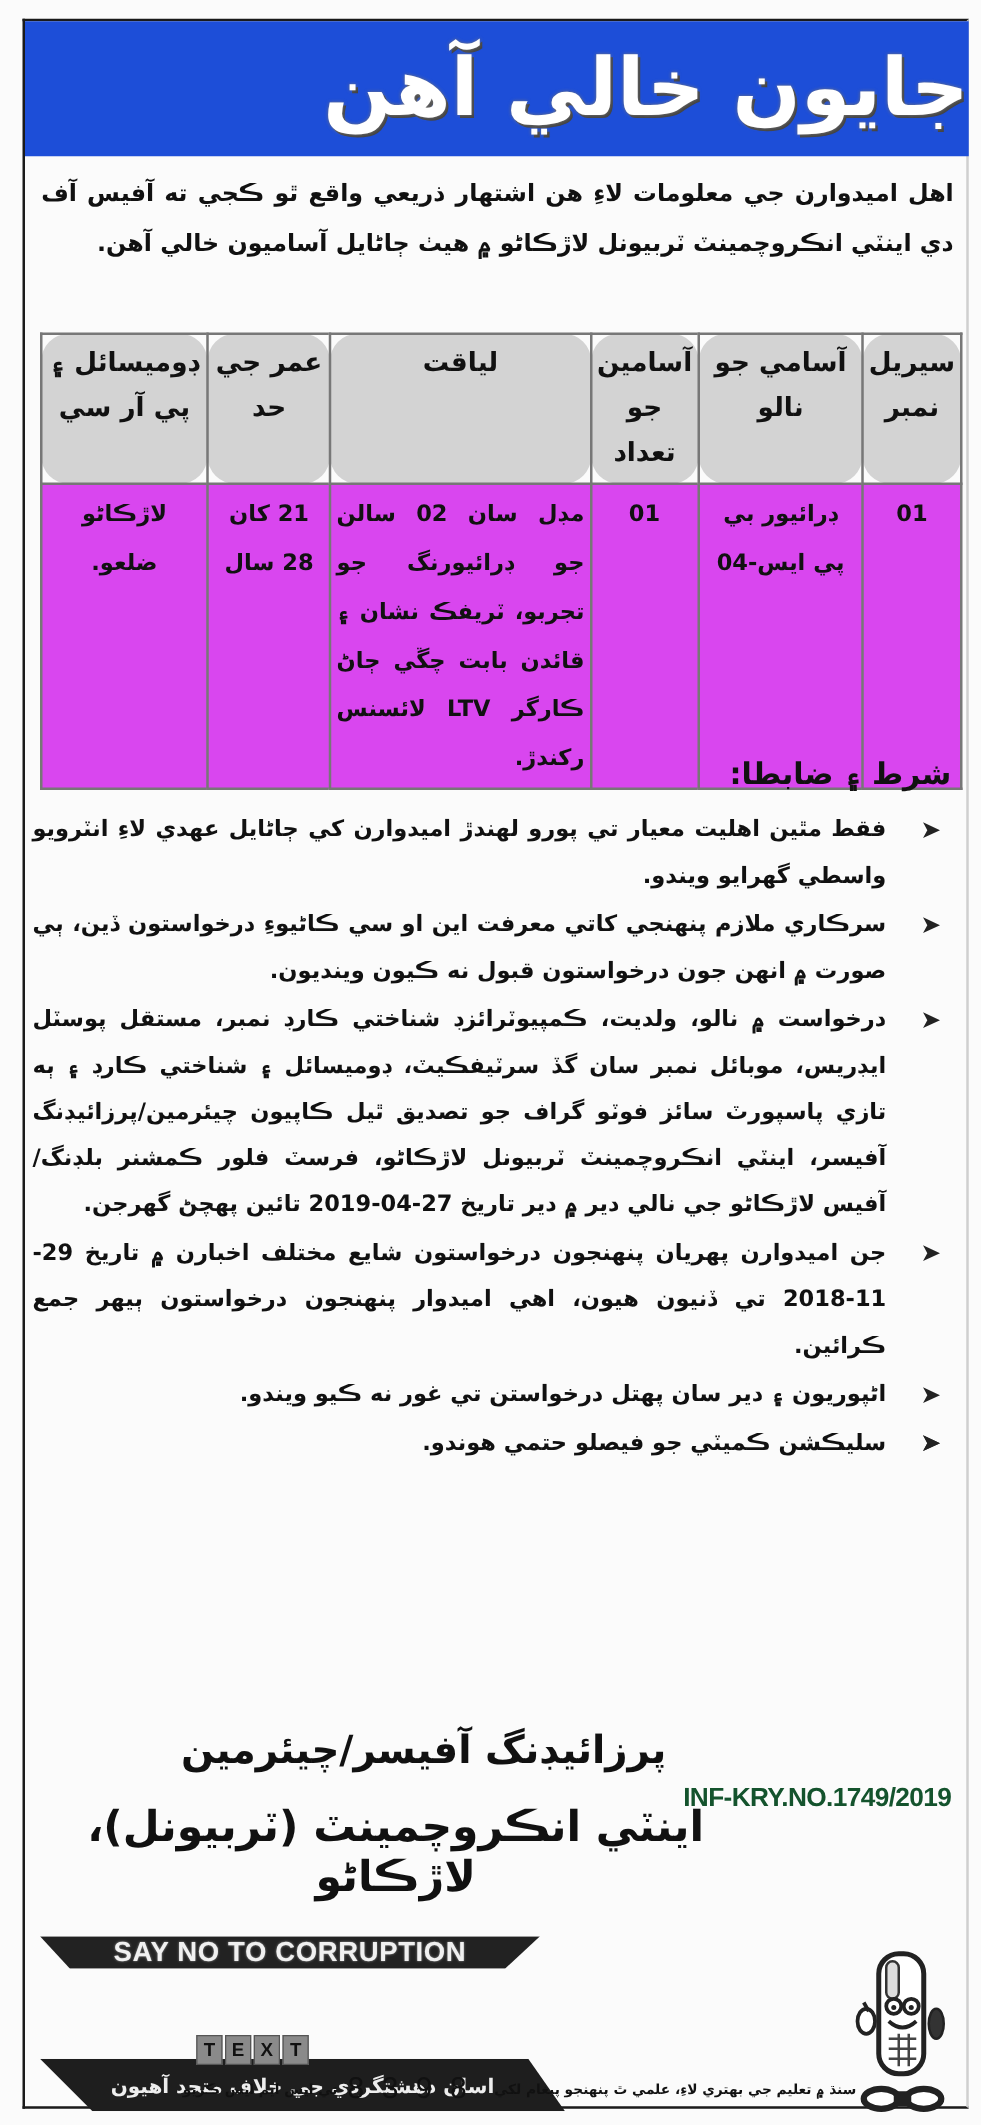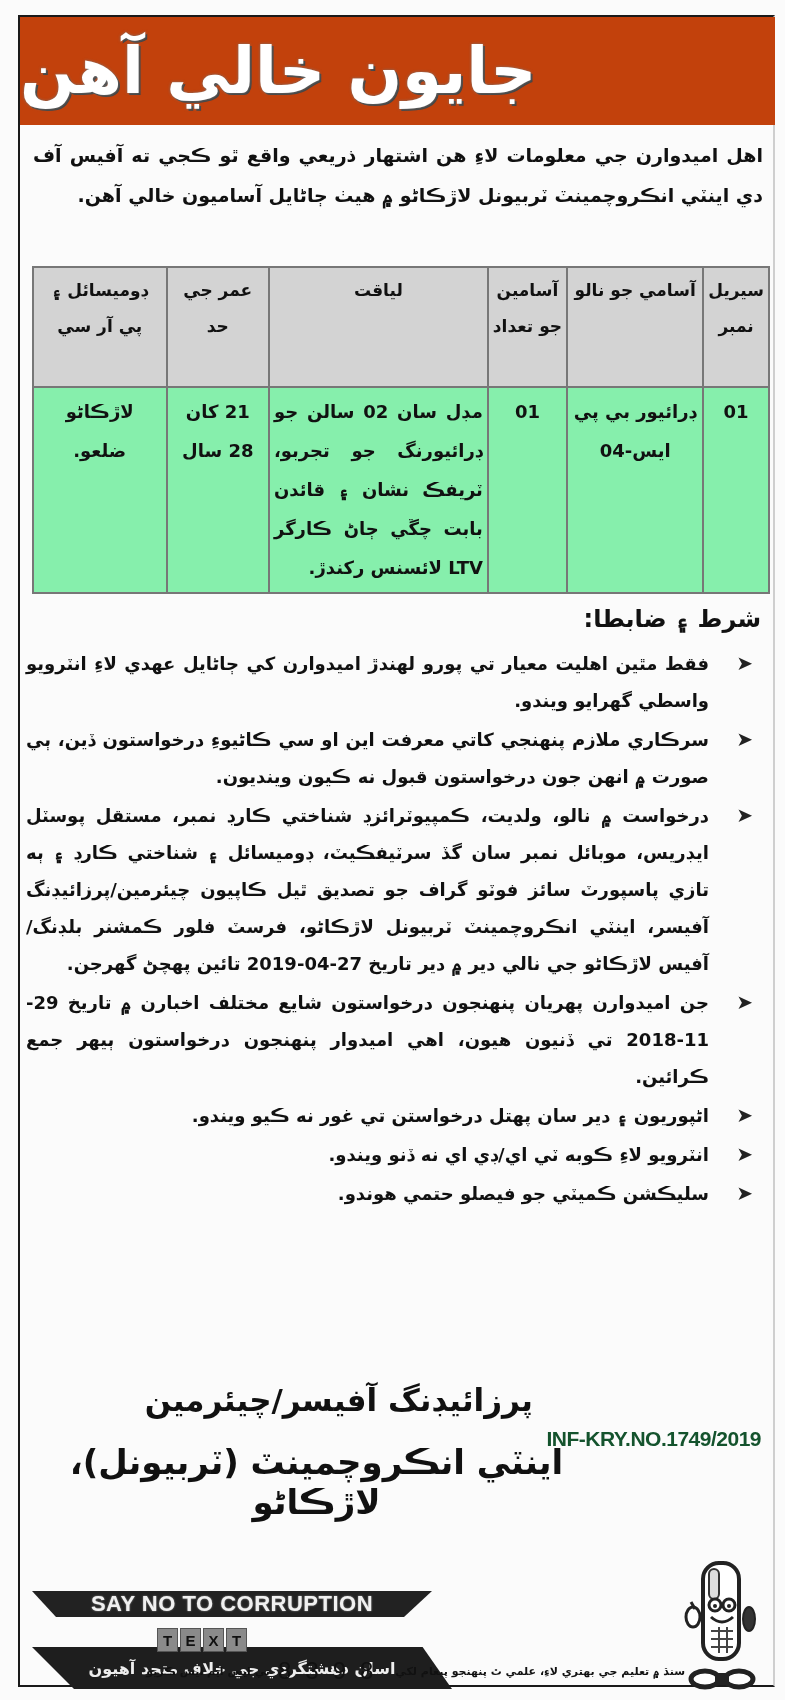--- a/index.html
+++ b/index.html
@@ -1,48 +1,48 @@
 <!DOCTYPE html>
 <html><head>
   <meta charset="utf-8">
   <style>
     html, body { margin: 0; padding: 0; background: #fbfbfb; }
     body { width: 785px; height: 1700px; position: relative; overflow: hidden;
            font-family: "DejaVu Sans", sans-serif; color: #111; }
     .frame { position: absolute; left: 18px; top: 15px; width: 757px; height: 1672px;
              border: 2px solid #1a1a1a; border-right-color: #cfcfcf; box-sizing: border-box; background: #fbfbfb; }
     .banner { position: absolute; left: 0; top: 0; width: 755px; height: 108px;
-              background: #c2410c; display: flex; align-items: center; justify-content: flex-end;
+              background: #1d4ed8; display: flex; align-items: center; justify-content: flex-start;
               direction: rtl; overflow: hidden; }
     .banner span { color: #fff; font-family: "DejaVu Sans", sans-serif; font-weight: bold;
                    font-size: 64px; letter-spacing: 2px;
                    text-shadow: 0 0 3px #777, 2px 2px 0 #444; }
     .intro { position: absolute; right: 10px; top: 118px; width: 730px; direction: rtl;
              text-align: justify; font-size: 19px; line-height: 40px; font-weight: bold; }
     table.posts { position: absolute; left: 12px; top: 249px; width: 738px; border-collapse: collapse;
                   direction: rtl; font-size: 18px; font-weight: bold; }
     table.posts th, table.posts td { border: 2px solid #777; vertical-align: top; padding: 4px 4px; }
-    table.posts th { background: #d3d3d3; height: 110px; text-align: center; font-size: 17px; line-height: 36px; }
-    table.posts td { height: 196px; line-height: 39px; background: #86efac; }
+    table.posts th { background: #d3d3d3; height: 110px; text-align: center; font-size: 21px; line-height: 36px; border-radius: 22px; }
+    table.posts td { height: 196px; line-height: 39px; background: #d946ef; }
     .c1 { width: 52px; } .c2 { width: 132px; } .c3 { width: 70px; } .c4 { width: 222px; }
     .c5 { width: 98px; } .c6 { width: 128px; }
     .center { text-align: center; }
     .just { text-align: justify; }
     .terms-title { position: absolute; right: 12px; top: 588px; direction: rtl; font-size: 24px; font-weight: bold; }
     .terms { position: absolute; right: 12px; top: 628px; width: 735px; direction: rtl; margin: 0; padding: 0; list-style: none; }
     .terms li { position: relative; padding-right: 52px; font-size: 18px; font-weight: bold;
                 line-height: 37px; text-align: justify; margin-bottom: 2px; }
     .terms li .bullet { position: absolute; right: 8px; top: 0; font-size: 20px; color: #222; }
     .sign1 { position: absolute; right: 240px; top: 1365px; direction: rtl; font-size: 31px; font-weight: bold; }
     .sign2 { position: absolute; right: 160px; top: 1425px; direction: rtl; font-size: 34px; font-weight: bold; text-align: center; }
     .refno { position: absolute; right: 12px; top: 1410px; font-family: "Liberation Sans", sans-serif;
              font-size: 21px; font-weight: bold; color: #14532d; letter-spacing: -0.5px; }
     .strip1 { position: absolute; left: 12px; top: 1532px; width: 400px; height: 26px;
               background: #222; clip-path: polygon(0 0, 100% 0, 93% 100%, 6% 100%);
-              display: flex; align-items: center; justify-content: center; margin-top: 42px; }
+              display: flex; align-items: center; justify-content: center; }
     .strip1 span { color: #f0f0f0; font-family: "Liberation Sans", sans-serif; font-weight: bold;
                    font-size: 22px; letter-spacing: 0.5px; text-shadow: 0 0 2px #999; }
     .strip2 { position: absolute; left: 12px; top: 1630px; width: 420px; height: 42px;
               background: #1e1e1e; clip-path: polygon(0 0, 93% 0, 100% 100%, 10% 100%);
               display: flex; align-items: center; justify-content: center; direction: rtl; }
     .strip2 span { color: #eee; font-size: 16px; font-weight: bold; }
     .textboxes { position: absolute; left: 137px; top: 1611px; display: flex; gap: 2px; }
     .textboxes span { width: 19px; height: 22px; background: #8a8a8a; border: 1px solid #555;
                       color: #111; font-family: "Liberation Sans", sans-serif; font-weight: bold;
                       font-size: 15px; display: flex; align-items: center; justify-content: center; }
@@ -87,21 +87,21 @@
   </table>
 
   <div class="terms-title">شرط ۽ ضابطا:</div>
 
   <ul class="terms">
     <li><span class="bullet">➤</span><span>فقط مٿين اهليت معيار تي پورو لهندڙ اميدوارن کي ڄاڻايل عهدي لاءِ انٽرويو واسطي گهرايو ويندو.</span></li>
     <li><span class="bullet">➤</span><span>سرڪاري ملازم پنهنجي کاتي معرفت اين او سي ڪاڻيوءِ درخواستون ڏين، ٻي صورت ۾ انهن جون درخواستون قبول نه ڪيون وينديون.</span></li>
     <li><span class="bullet">➤</span><span>درخواست ۾ نالو، ولديت، ڪمپيوٽرائزڊ شناختي ڪارڊ نمبر، مستقل پوسٽل ايڊريس، موبائل نمبر سان گڏ سرٽيفڪيٽ، ڊوميسائل ۽ شناختي ڪارڊ ۽ ٻه تازي پاسپورٽ سائز فوٽو گراف جو تصديق ٿيل ڪاپيون چيئرمين/پرزائيڊنگ آفيسر، اينٽي انڪروچمينٽ ٽربيونل لاڙڪاڻو، فرسٽ فلور ڪمشنر بلڊنگ/ آفيس لاڙڪاڻو جي نالي دير ۾ دير تاريخ 27-04-2019 تائين پهچڻ گهرجن.</span></li>
     <li><span class="bullet">➤</span><span>جن اميدوارن پهريان پنهنجون درخواستون شايع مختلف اخبارن ۾ تاريخ 29-11-2018 تي ڏنيون هيون، اهي اميدوار پنهنجون درخواستون ٻيهر جمع ڪرائين.</span></li>
     <li><span class="bullet">➤</span><span>اڻپوريون ۽ دير سان پهتل درخواستن تي غور نه ڪيو ويندو.</span></li>
-    <li><span class="bullet">➤</span><span>انٽرويو لاءِ ڪوبه ٽي اي/ڊي اي نه ڏنو ويندو.</span></li>
+    <li><span class="bullet">➤</span></li>
     <li><span class="bullet">➤</span><span>سليڪشن ڪميٽي جو فيصلو حتمي هوندو.</span></li>
   </ul>
 
   <div class="sign1">پرزائيڊنگ آفيسر/چيئرمين</div>
   <div class="sign2">اينٽي انڪروچمينٽ (ٽربيونل)، لاڙڪاڻو</div>
 
   <div class="refno">INF-KRY.NO.1749/2019</div>
 
   <div class="strip1">
     <span>SAY NO TO CORRUPTION</span>

